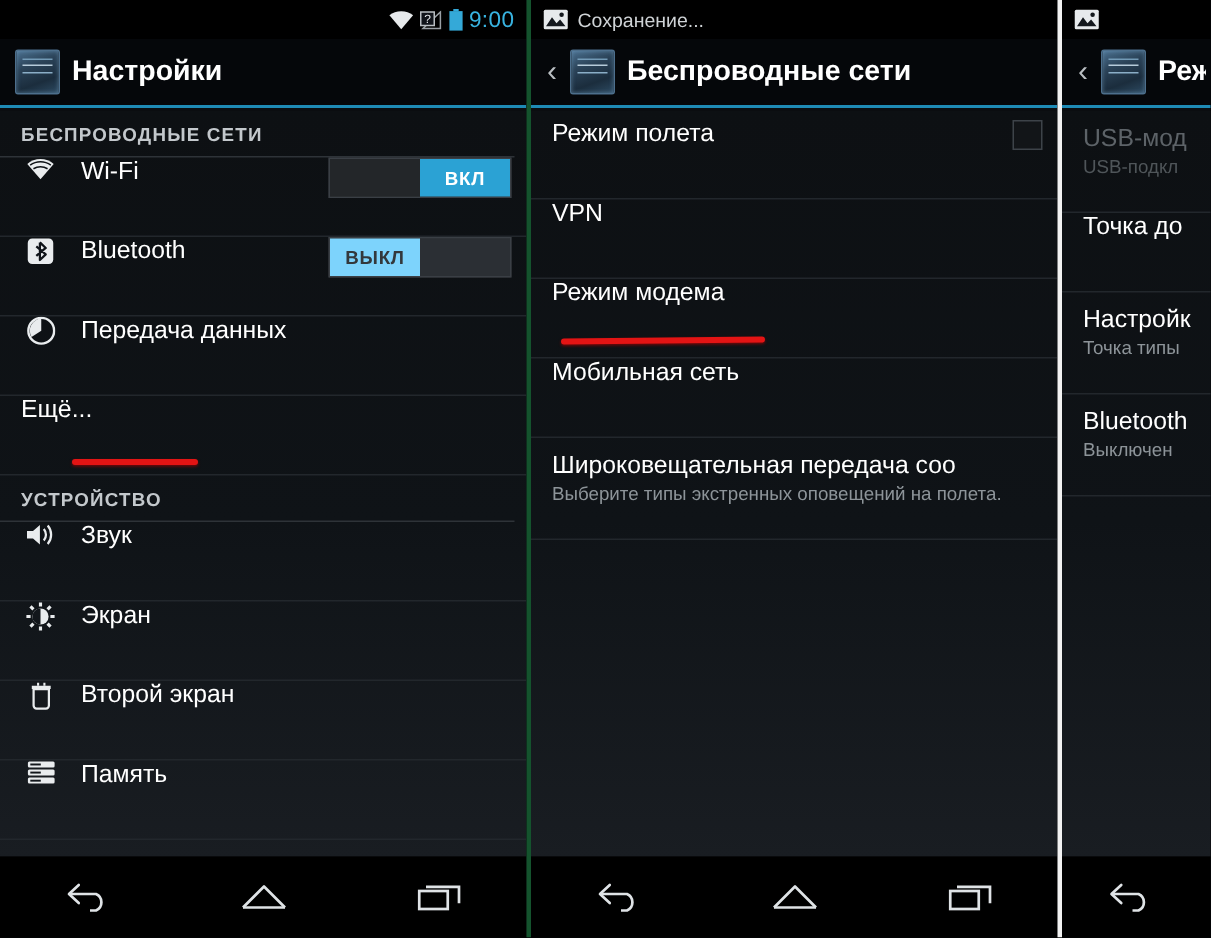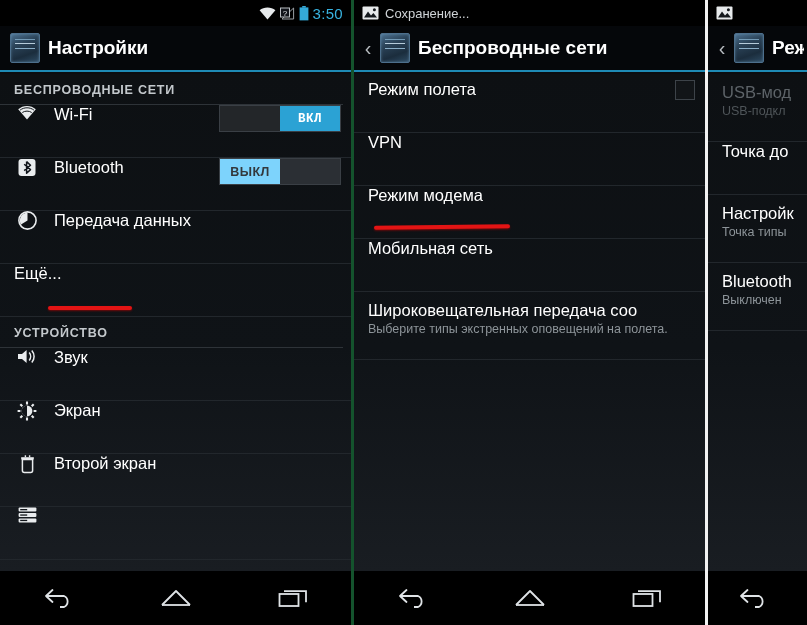--- a/index.html
+++ b/index.html
@@ -187,21 +187,20 @@
     align-items: center;
     justify-content: center;
     font-size: 12.5px;
     font-weight: bold;
     letter-spacing: .5px;
   }
   .toggle .off-slot { color: transparent; }
   .toggle.on .knob-on {
     background: #2ba2d4;
     color: #ffffff;
-    font-family: Liberation Mono, monospace;
   }
   .toggle.on .track { background: #232629; }
   .toggle.off .knob-off {
     background: #7dd3fc;
     color: #33383c;
   }
   .toggle.off .track { background: #2b2f34; }
 
   .checkbox {
     width: 20px;
@@ -263,21 +262,21 @@
             <rect x="0.5" y="1" width="9" height="9" fill="#11141a" stroke="#b9bec2" stroke-width="1"></rect>
             <text x="5" y="8.5" font-size="8" font-family="Liberation Sans, sans-serif" fill="#e7eaec" text-anchor="middle">?</text>
           </svg>
         </span>
         <span class="ic">
           <svg width="10" height="15" viewBox="0 0 10 15">
             <rect x="3.2" y="0" width="3.6" height="1.6" fill="#34a9d8"></rect>
             <rect x="0.6" y="1.4" width="8.8" height="13" fill="#34a9d8"></rect>
           </svg>
         </span>
-        <span class="clock">3:50</span>
+        <span class="clock">9:00</span>
       </div>
     </div>
 
     <div class="actionbar">
       <div class="app-icon"></div>
       <div class="ab-title">Настройки</div>
     </div>
 
     <div class="list">
 
@@ -389,20 +388,23 @@
               <rect x="0.6" y="6" width="17.8" height="4" rx="1"></rect>
               <rect x="0.6" y="11.4" width="17.8" height="4" rx="1"></rect>
             </g>
             <g fill="#12161b">
               <rect x="2.2" y="2" width="7" height="1.3"></rect>
               <rect x="2.2" y="7.4" width="7" height="1.3"></rect>
               <rect x="2.2" y="12.8" width="7" height="1.3"></rect>
             </g>
           </svg>
         </div>
+        <div class="row-text">
+          <div class="row-title">Память</div>
+        </div>
       </div>
 
       <div class="row">
         
         
       </div>
 
     </div>
 
     <div class="navbar">

